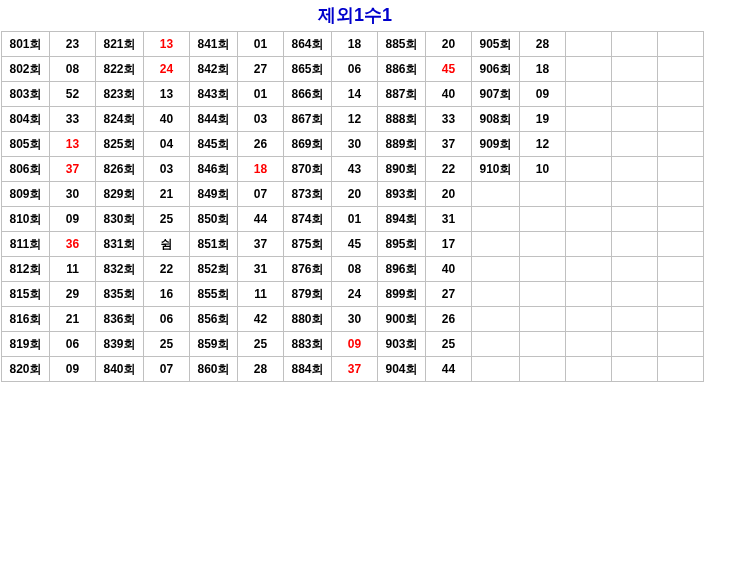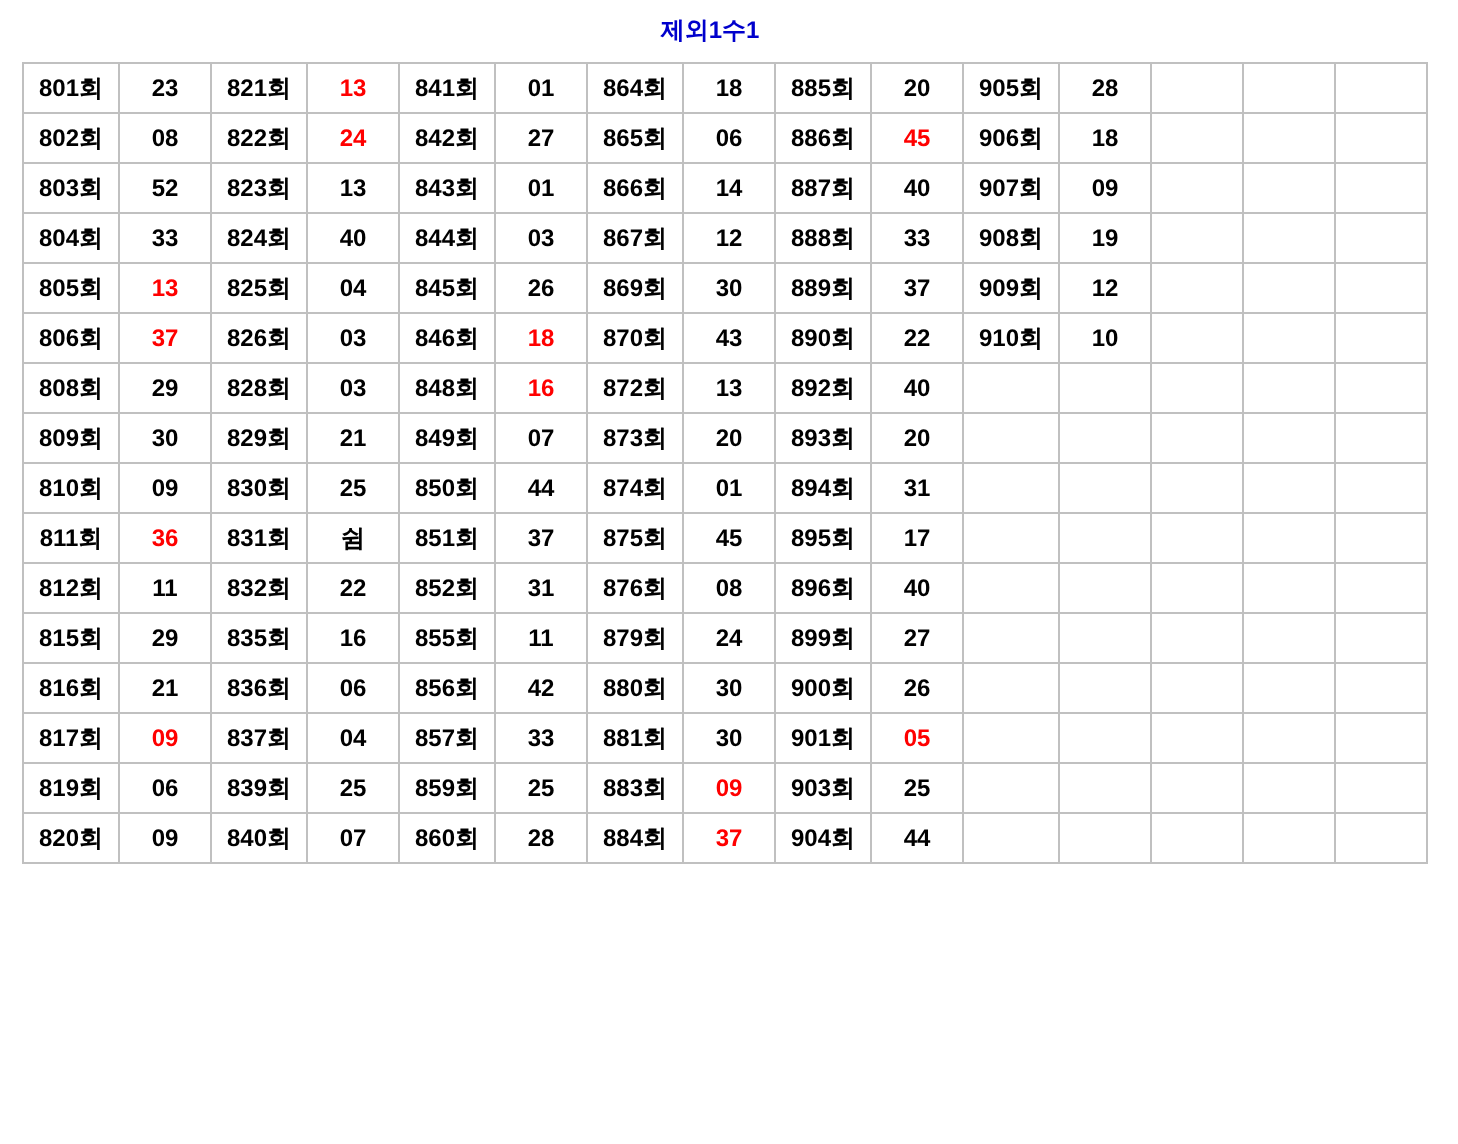--- a/index.html
+++ b/index.html
@@ -17,26 +17,26 @@
     width: 729px; height: 572px;
     background: var(--bg);
     font-family: "Liberation Sans", "DejaVu Sans", sans-serif;
     overflow: hidden;
   }
   .page-title {
     margin: 6px 0 7px 3px;
     width: 704px;
     text-align: center;
     color: var(--accent-blue);
-    font-size: 12px;
+    font-size: 18px;
     font-weight: bold;
     line-height: 18px;
   }
   table.rounds {
-    margin-left: 11px;
+    margin-left: 1px;
     border-collapse: collapse;
     table-layout: fixed;
   }
   table.rounds td {
     border: 1px solid var(--grid-line);
     height: 25px;
     padding: 0;
     text-align: center;
     vertical-align: middle;
     font-size: 12px;
@@ -153,37 +153,20 @@
         <td class="value">43</td>
         <td class="label">890회</td>
         <td class="value">22</td>
         <td class="label">910회</td>
         <td class="value">10</td>
         <td class="empty"></td>
         <td class="empty"></td>
         <td class="empty"></td>
       </tr>
       <tr>
-        <td class="label">808회</td>
-        <td class="value">29</td>
-        <td class="label">828회</td>
-        <td class="value">03</td>
-        <td class="label">848회</td>
-        <td class="value red">16</td>
-        <td class="label">872회</td>
-        <td class="value">13</td>
-        <td class="label">892회</td>
-        <td class="value">40</td>
-        <td class="label"></td>
-        <td class="value"></td>
-        <td class="empty"></td>
-        <td class="empty"></td>
-        <td class="empty"></td>
-      </tr>
-      <tr>
         <td class="label">809회</td>
         <td class="value">30</td>
         <td class="label">829회</td>
         <td class="value">21</td>
         <td class="label">849회</td>
         <td class="value">07</td>
         <td class="label">873회</td>
         <td class="value">20</td>
         <td class="label">893회</td>
         <td class="value">20</td>
@@ -272,37 +255,20 @@
         <td class="value">30</td>
         <td class="label">900회</td>
         <td class="value">26</td>
         <td class="label"></td>
         <td class="value"></td>
         <td class="empty"></td>
         <td class="empty"></td>
         <td class="empty"></td>
       </tr>
       <tr>
-        <td class="label">817회</td>
-        <td class="value red">09</td>
-        <td class="label">837회</td>
-        <td class="value">04</td>
-        <td class="label">857회</td>
-        <td class="value">33</td>
-        <td class="label">881회</td>
-        <td class="value">30</td>
-        <td class="label">901회</td>
-        <td class="value red">05</td>
-        <td class="label"></td>
-        <td class="value"></td>
-        <td class="empty"></td>
-        <td class="empty"></td>
-        <td class="empty"></td>
-      </tr>
-      <tr>
         <td class="label">819회</td>
         <td class="value">06</td>
         <td class="label">839회</td>
         <td class="value">25</td>
         <td class="label">859회</td>
         <td class="value">25</td>
         <td class="label">883회</td>
         <td class="value red">09</td>
         <td class="label">903회</td>
         <td class="value">25</td>

